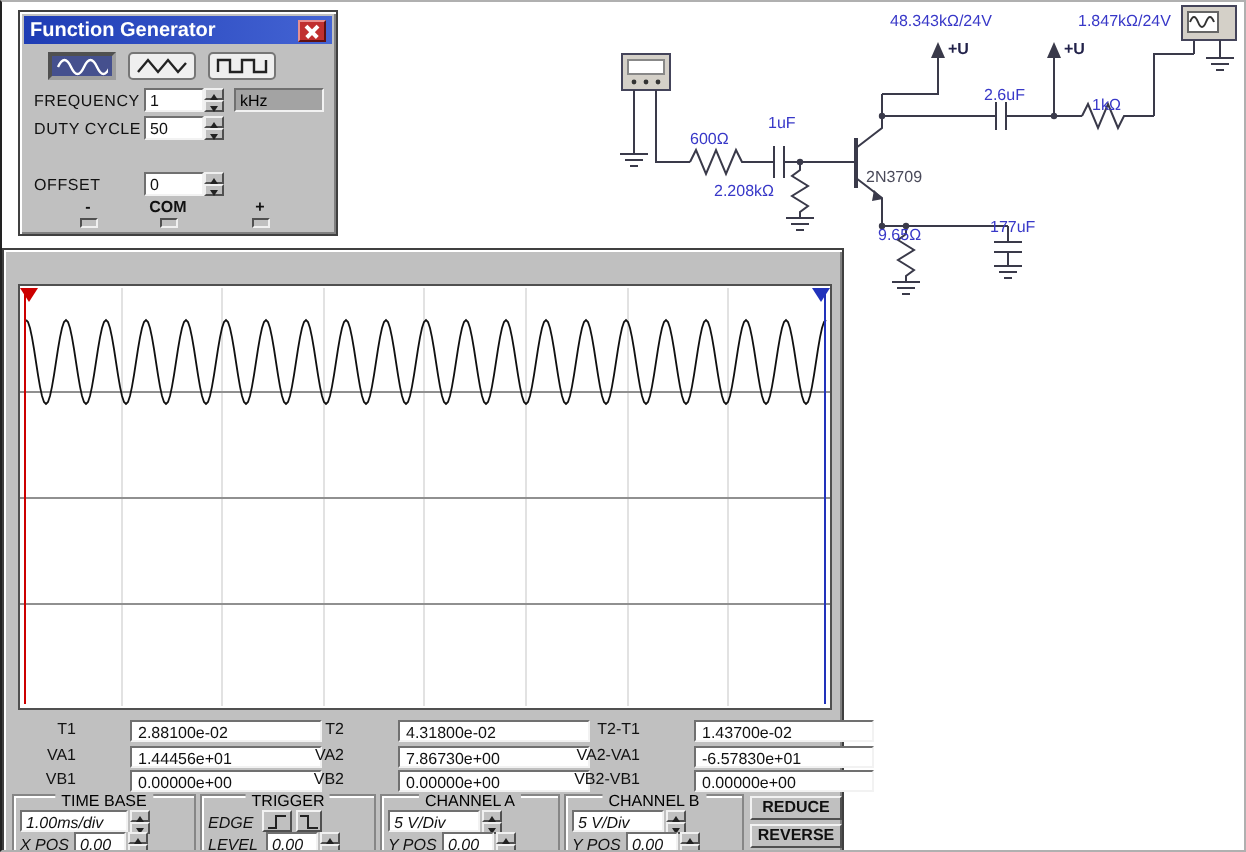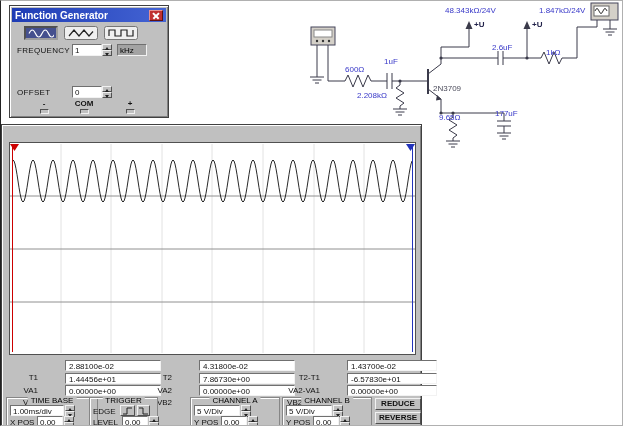--- a/index.html
+++ b/index.html
@@ -36,50 +36,50 @@
 
   
   #fg { left:8px; top:4px; width:160px; height:113px; }
   #fg .wavebtns { position:absolute; left:14px; top:20px; display:flex; gap:6px; }
   .wbtn { width:34px; height:14px; display:flex; align-items:center; justify-content:center; padding:0; }
   .wbtn.sel { border-color:#505050 #f2f2f2 #f2f2f2 #505050; background:#45508e; }
   .fgrow { position:absolute; left:0; width:100%; height:12px; }
   .fglabel { position:absolute; left:7px; top:2px; font-size:8px; color:#111; letter-spacing:0.3px;text-align:right; }
   .fgval  { position:absolute; left:62px; top:0; width:30px; height:12px; padding:1px 2px; }
   .fgspin { left:92px; top:0; }
-  .fgunit { position:absolute; left:107px; top:0; width:30px; height:12px; padding:1px 2px; background:#a3a3a3;
+  .fgunit { position:absolute; left:107px; top:0; width:45px; height:12px; padding:1px 2px; background:#a3a3a3;
             border:1px solid; border-color:#707070 #f2f2f2 #f2f2f2 #707070; font-size:8px; }
   #fg .terms { position:absolute; left:0; top:93px; width:100%; height:18px; }
   .term { position:absolute; top:0; width:24px; text-align:center; font-size:8px; font-weight:bold; color:#111; }
   .term .tbox { display:block; width:9px; height:5px; margin:1px auto 0; background:#c0c0c0;
                 border:1px solid; border-color:#505050 #f0f0f0 #f0f0f0 #505050; }
 
   
   #scope { left:0; top:123px; width:421px; height:303px; }
   #display { position:absolute; left:7px; top:17px; width:407px; height:213px;
              background:#fff; border:1px solid #505050; }
   #readouts { position:absolute; left:6px; top:233px; width:409px; height:37px; }
   .rcol { position:absolute; top:0; height:37px; }
   .rcol.c1 { left:0; }   .rcol.c2 { left:134px; }   .rcol.c3 { left:268px; }
   .ritem { position:absolute; left:0; height:12px; width:134px; }
   .ritem.r1 { top:0; } .ritem.r2 { top:12.5px; } .ritem.r3 { top:25px; }
-  .rlabel { position:absolute; left:0; top:15px; width:30px; text-align:right; font-size:8px; color:#111; }
+  .rlabel { position:absolute; left:0; top:2px; width:30px; text-align:right; font-size:8px; color:#111; }
   .rbox   { position:absolute; left:33px; top:2px; width:96px; height:11px; padding:1px 3px;margin-left:24px; }
   .rcol.c3 .rlabel { width:44px; }
   .rcol.c3 .rbox { left:47px; width:90px; }
 
   #controls { position:absolute; left:4px; top:271px; width:413px; height:31px; }
   .panel { position:absolute; top:1px; height:29px; border:1px solid #868686;
            box-shadow: inset 1px 1px 0 #ffffff; }
   .ptitle { position:absolute; top:-2px; left:50%; transform:translateX(-50%);
             background:#c0c0c0; padding:0 3px; font-size:8px; font-weight:normal; white-space:nowrap; }
-  .prow { position:absolute; left:0; width:100%; height:11px; font-size:8px; }
+  .prow { position:absolute; left:0; width:100%; height:11px; font-size:8px;font-style:italic; }
   .plabel { position:absolute; top:2px; font-size:8px; color:#111; }
   .pbox { position:absolute; top:0; height:11px; padding:1px 2px; }
-  #p-tb { left:0; width:92px; }  #p-tr { left:83px; width:69px; }
+  #p-tb { left:0; width:92px; }  #p-tr { left:94px; width:88px; }
   #p-ca { left:184px; width:90px; } #p-cb { left:276px; width:90px;padding-left:24px; }
   .sidebtn { position:absolute; left:369px; width:46px; height:12px; font-weight:bold;
              text-align:center; line-height:10px; }
   .edgebtn { position:absolute; top:0; height:11px; display:flex; align-items:center; justify-content:center; }
 
   
   #circuit-svg { position:absolute; left:300px; top:0; }
   .clabel { position:absolute; font-size:8px; color:#3838c8; white-space:nowrap; }
   .clabel.dk { color:#22224a; font-weight:bold; }
   .clabel.comp { color:#4a4a5a; }
@@ -204,20 +204,28 @@
 
     <div class="fgrow" style="top:38px">
       <span class="fglabel">FREQUENCY</span>
       <span class="fgval inset">1</span>
       <span class="spin fgspin">
           <i class="up"></i>
           <i class="dn"></i>
         </span>
       <span class="fgunit">kHz</span>
     </div>
+    <div class="fgrow" style="top:52px">
+      <span class="fglabel">DUTY CYCLE</span>
+      <span class="fgval inset">50</span>
+      <span class="spin fgspin">
+          <i class="up"></i>
+          <i class="dn"></i>
+        </span>
+    </div>
     <div class="fgrow" style="top:80px">
       <span class="fglabel">OFFSET</span>
       <span class="fgval inset">0</span>
       <span class="spin fgspin">
           <i class="up"></i>
           <i class="dn"></i>
         </span>
     </div>
 
     <div class="terms">

